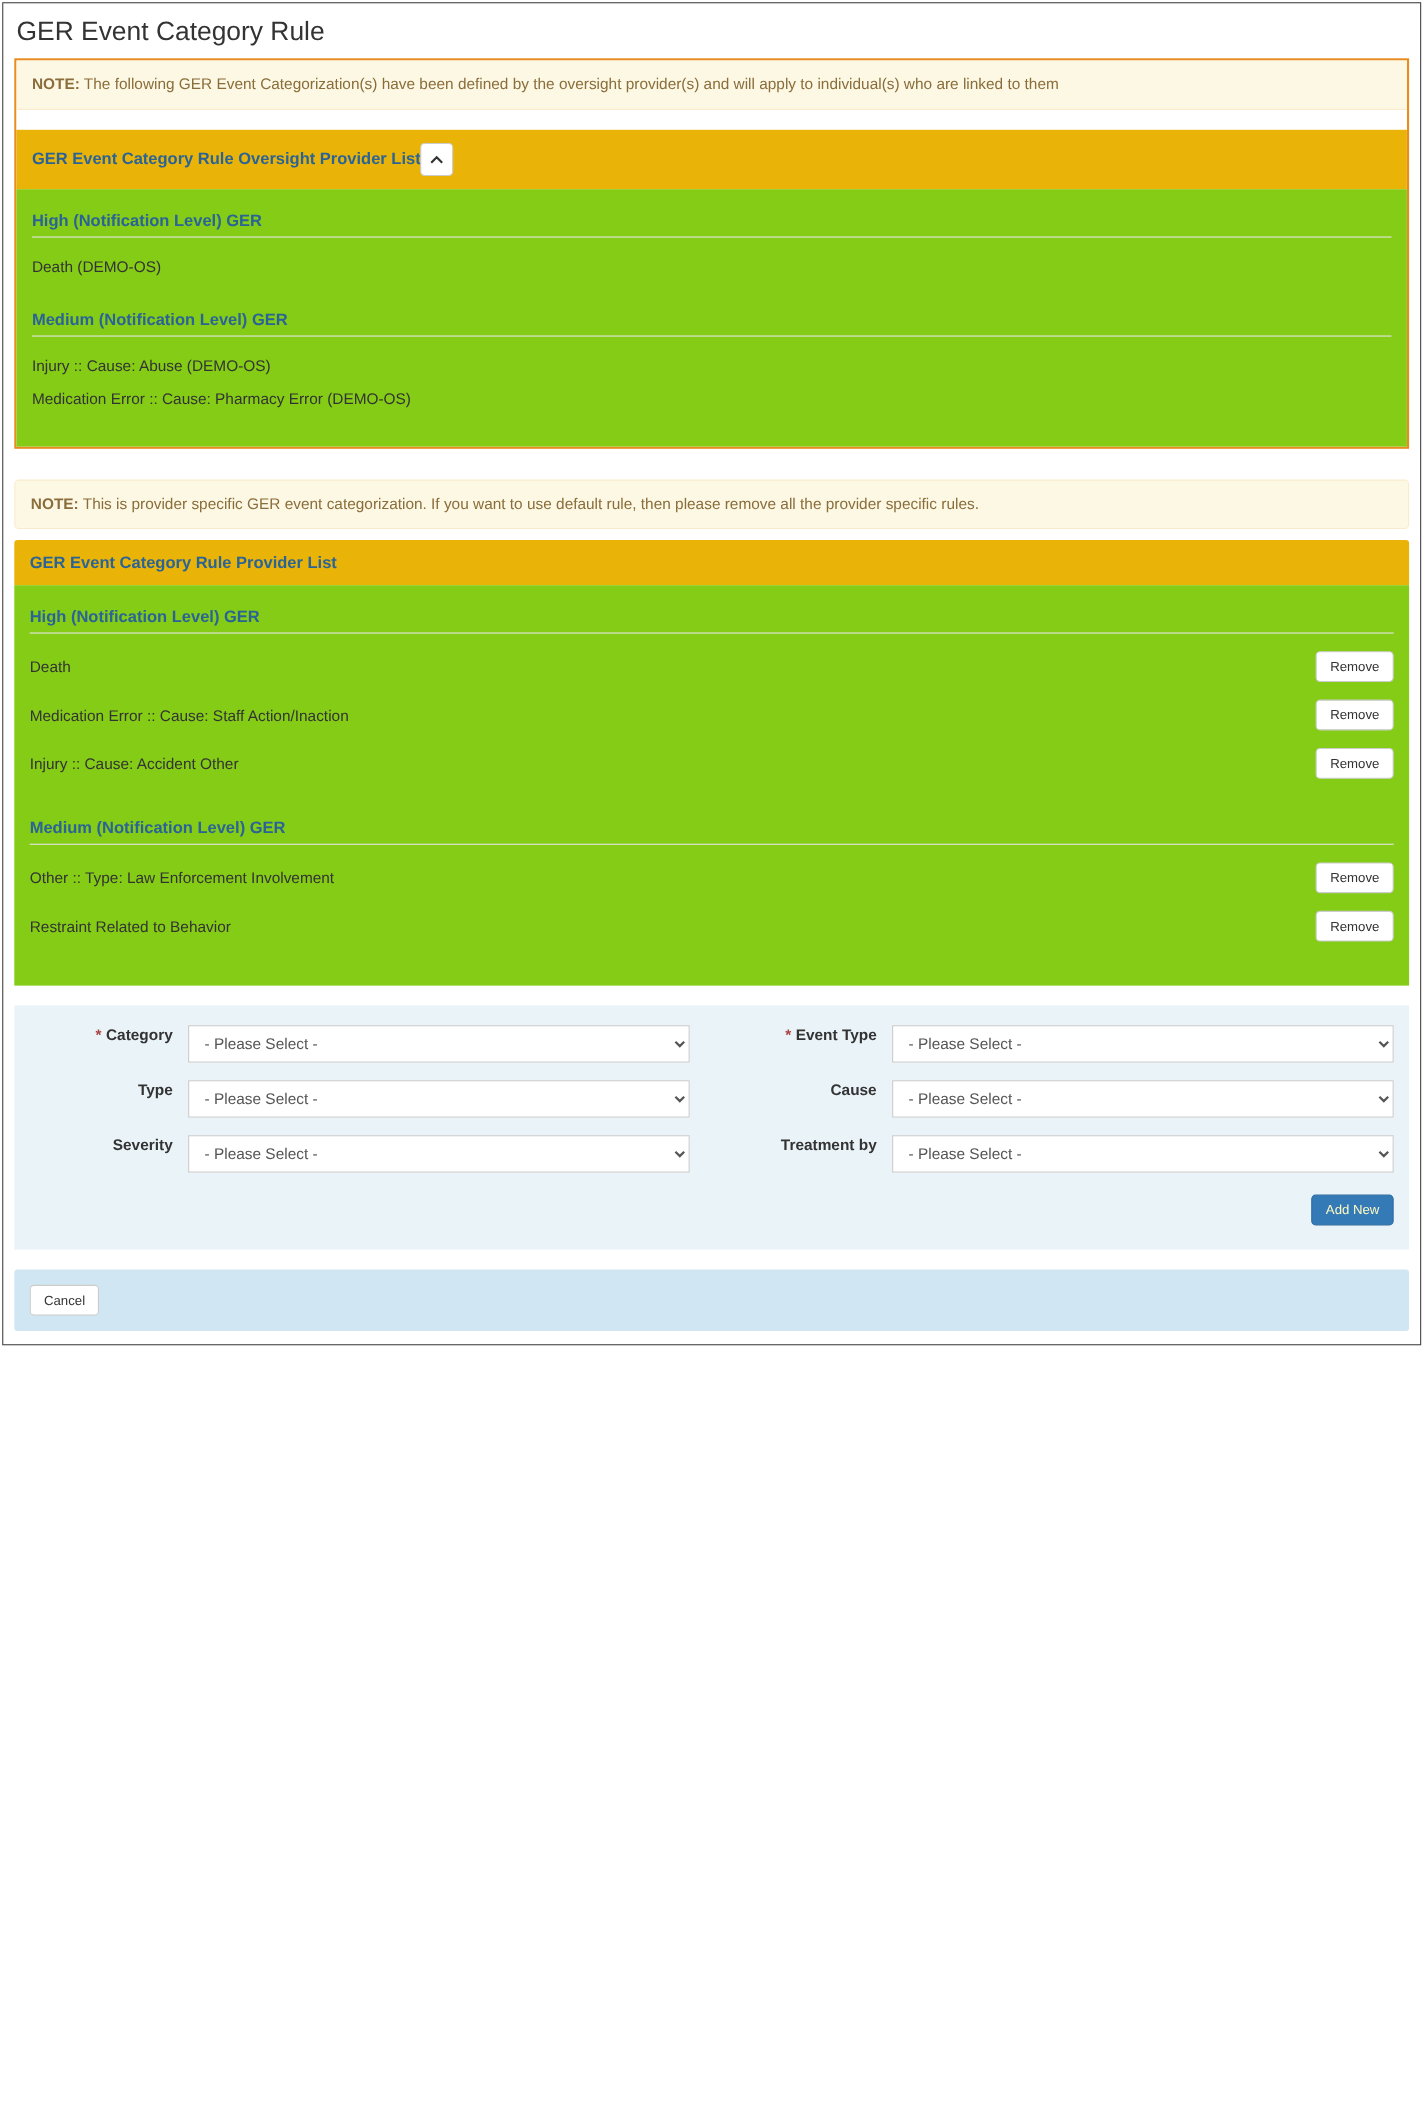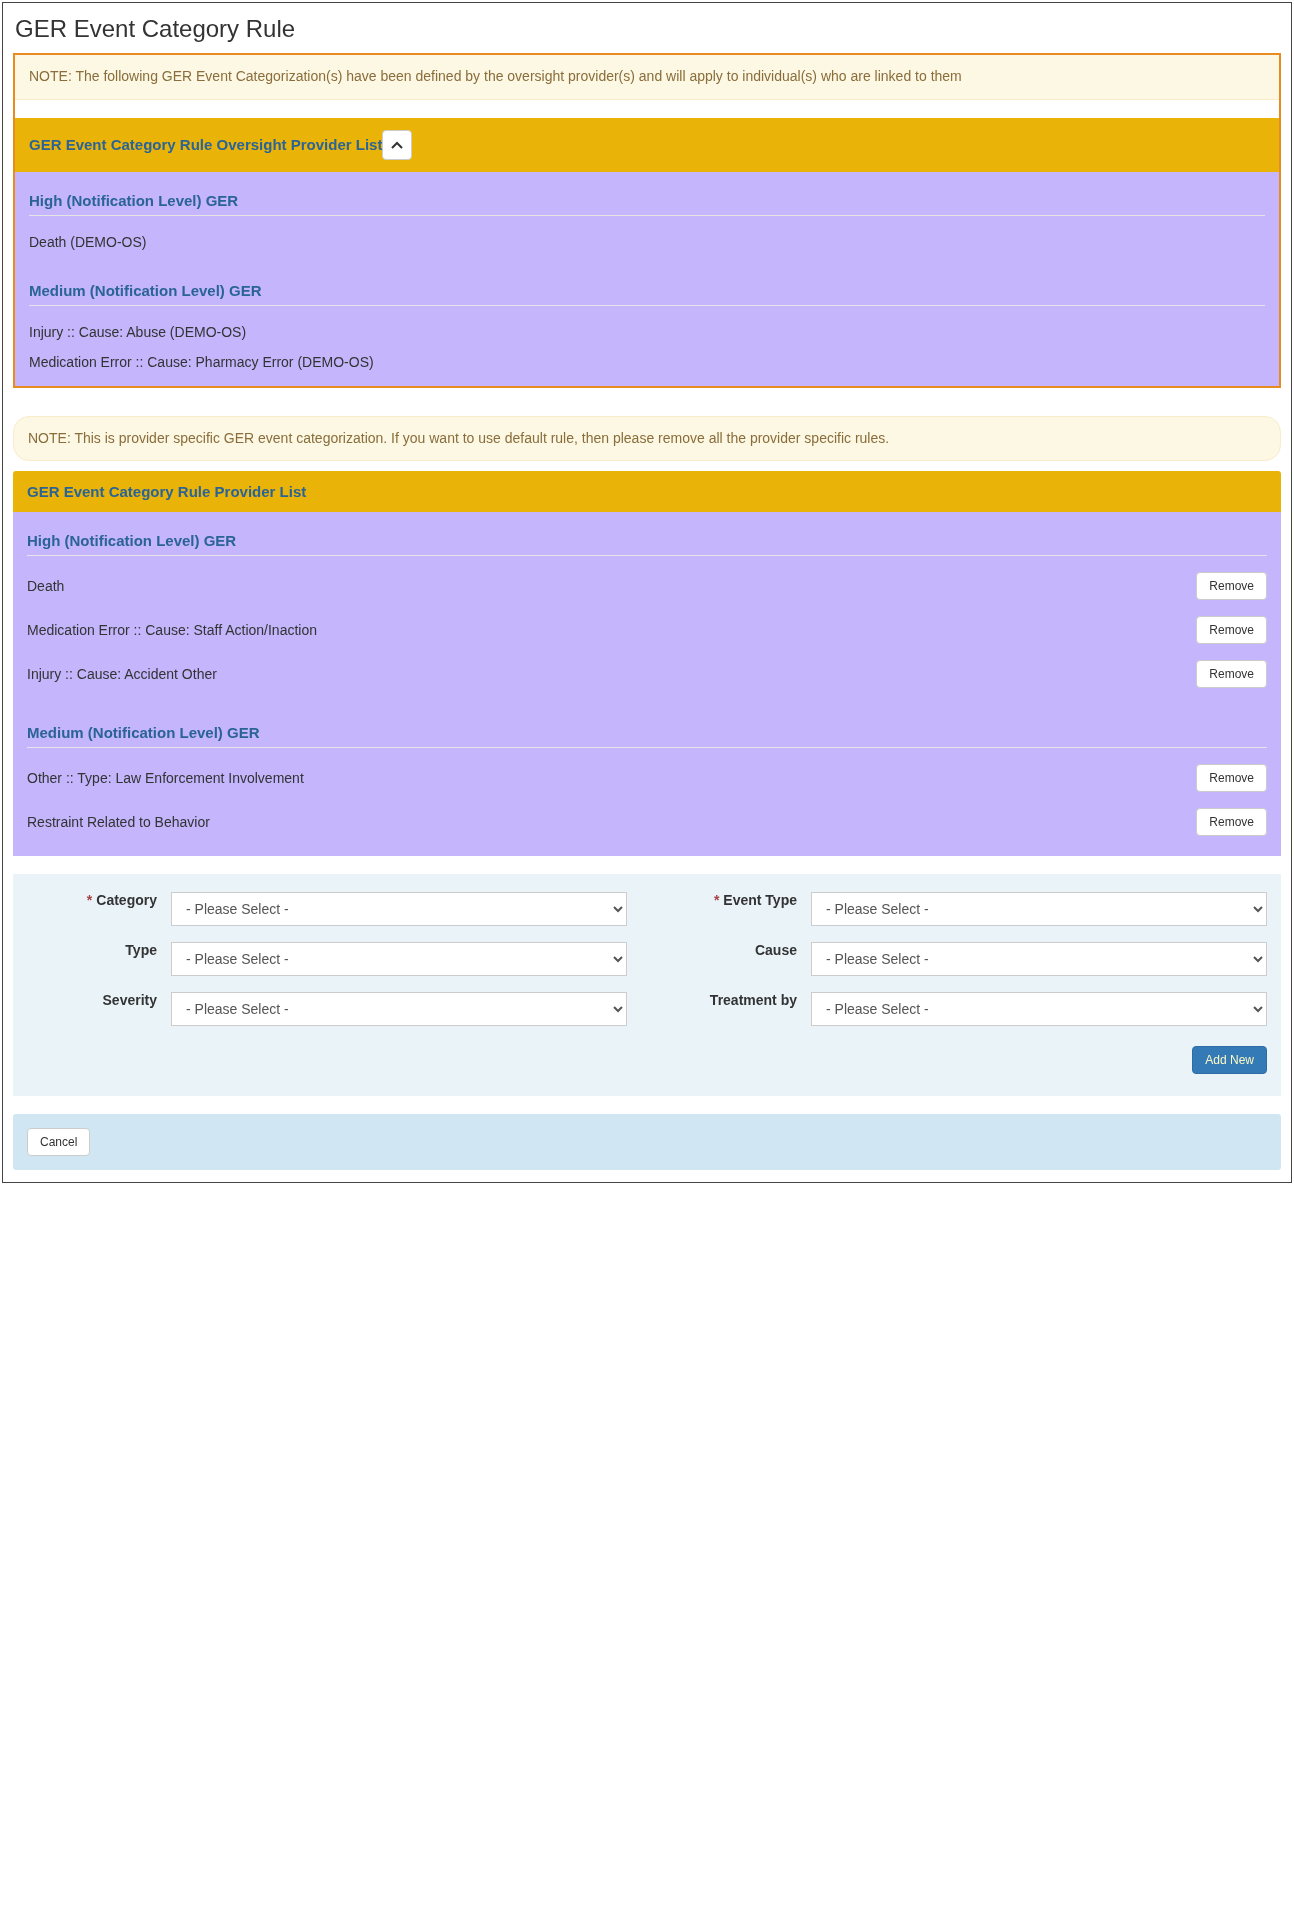--- a/index.html
+++ b/index.html
@@ -25,25 +25,25 @@
     padding: 0;
     margin-bottom: 28px;
   }
   .note-bar {
     background: #fcf8e3;
     color: #8a6d3b;
     padding: 12px 14px;
     font-size: 14px;
     line-height: 1.4;
   }
-  .note-bar strong { font-weight: normal; }
+  .note-bar strong { font-weight: bold; }
   .note-bar-standalone {
     margin: 4px 0 10px 0;
     border: 1px solid #faebcc;
-    border-radius: 16px;
+    border-radius: 4px;
   }
   .orange-box .note-bar {
     margin: 0;
     border-bottom: 1px solid #faebcc;
   }
   .panel-heading {
     background: #eab308;
     color: #2a6496;
     font-size: 15px;
     font-weight: bold;
@@ -62,22 +62,22 @@
     width: 30px;
     height: 30px;
     display: flex;
     align-items: center;
     justify-content: center;
     cursor: pointer;
     color: #333;
     font-size: 12px;
   }
   .section-body {
-    padding: 6px 14px 12px 14px;
-    background: #c4b5fd;
+    padding: 6px 14px 32px 14px;
+    background: #84cc16;
   }
   .section-body-blue {
     padding: 18px 14px 22px 14px;
     background: #eaf3f8;
   }
   .level-heading {
     color: #2a6496;
     font-size: 15px;
     font-weight: bold;
     margin: 14px 0 8px 0;

